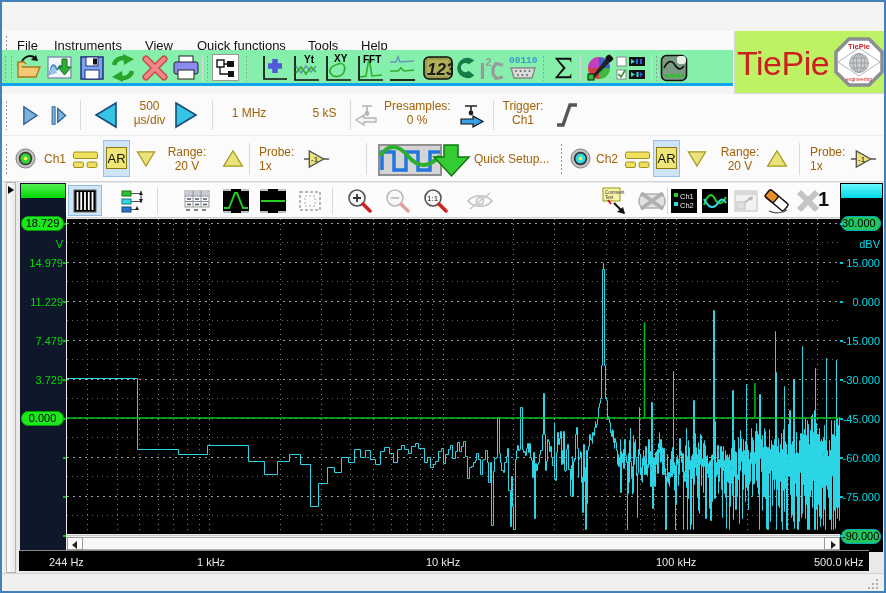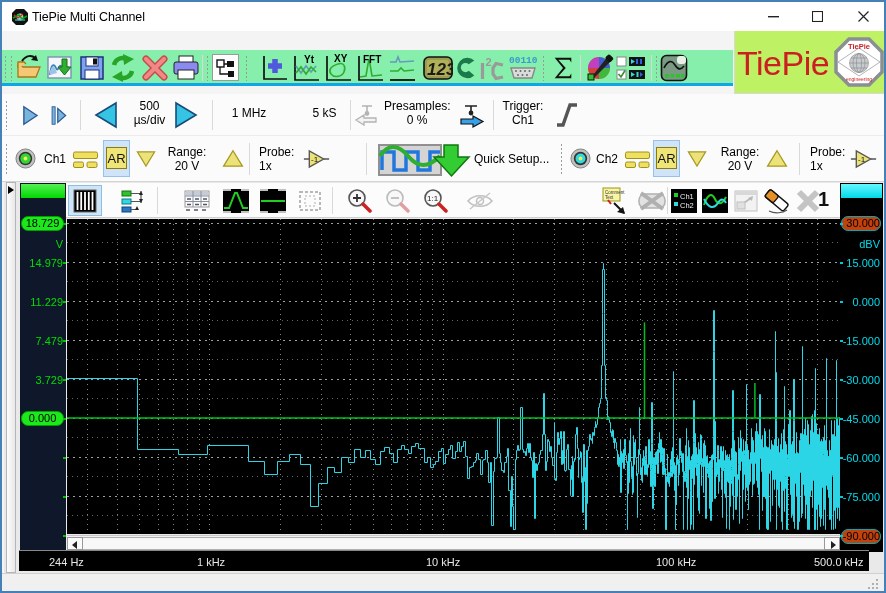--- a/index.html
+++ b/index.html
@@ -11,63 +11,53 @@
 
 #menu{left:0;top:29px;width:731px;height:27px;background:#fafafa;border-bottom:1px solid #e6e6e6}
 #menu span{position:absolute;top:7px;font-size:13px;color:#111}
 .grip{position:absolute;width:3px;background-image:radial-gradient(circle,#9a9a9a 28%,transparent 34%);background-size:3px 4px;background-repeat:repeat-y}
 
 #tb1{left:0;top:48px;width:731px;height:36px;background:#86efac;border-bottom:3px solid #0ea5e9}
 #logo{left:732px;top:29px;width:150px;height:63px;background:#bef264;border-left:1px solid #d8d8d8;border-bottom:1px solid #d8d8d8}
 #tb2{left:0;top:92px;width:882px;height:42px;background:#fbfbfb;border-bottom:1px solid #ececec}
 #tb3{left:0;top:134px;width:882px;height:46px;background:#fbfbfb;border-bottom:1px solid #d4d4d4}
 .vsep{position:absolute;width:1px;background:#d9d9d9}
-.lbl{position:absolute;font-size:12px;color:#000000;text-align:center}
+.lbl{position:absolute;font-size:12px;color:#a16207;text-align:center}
 
 #gpanel{left:2px;top:180px;width:880px;height:391px;background:#e9e9e9}
 #lslider{left:2px;top:0;width:10px;height:391px;background:linear-gradient(90deg,#fdfdfd,#e8e8e8);border:1px solid #b5b5b5}
 #laxis{left:16px;top:1px;width:46px;height:369px;background:#0f172a}
 #raxis{left:836px;top:1px;width:43px;height:369px;background:#000}
 #gtoolbar{left:62px;top:1px;width:774px;height:35px;background:#fcfcfc;border-bottom:1px solid #cfcfcf}
 #plot{left:63px;top:37px;width:773px;height:315px;background:#000}
 #hscroll{left:63px;top:353px;width:773px;height:15px;background:#f0f0f0;border-top:1px solid #c8c8c8}
 #xlabels{left:15px;top:368px;width:850px;height:21px;background:#000;border-top:1px solid #888}
 #xlabels div{position:absolute;top:5px;font-size:11px;color:#e8e8e8}
 .greenlbl{position:absolute;font-size:11px;color:#00dc00;text-align:right;width:40px}
 .cyanlbl{position:absolute;font-size:11px;color:#00dcec;text-align:right;width:40px}
 .gbox{position:absolute;font-size:11px;color:#000;text-align:center;background:#1ce81c;border:1px solid #00a000;border-radius:7px;line-height:13px}
-.cbox{position:absolute;font-size:11px;color:#000;text-align:right;background:#c2410c;border:1px solid #00a8b8;border-radius:7px;line-height:13px}
+.cbox{position:absolute;font-size:11px;color:#000;text-align:left;background:#22c55e;border:1px solid #00a8b8;border-radius:7px;line-height:13px}
 
 #status{left:0;top:571px;width:882px;height:18px;background:#f0f0f0;border-top:1px solid #d0d0d0}
 .icon{position:absolute;top:4px}
 .gicon{position:absolute;top:3px}
 </style></head>
 <body>
 <div id="win">
 
-<div id="title" class="abs">
- <svg class="abs" style="left:10px;top:7px" width="16" height="16" viewBox="0 0 16 16">
-  <polygon points="4,0 12,0 16,4 16,12 12,16 4,16 0,12 0,4" fill="#111"></polygon>
-  <circle cx="8" cy="8" r="3.4" fill="#b8c8d8"></circle>
-  <path d="M1 9 L7 6 L10 10 L15 7" stroke="#00b000" stroke-width="1.6" fill="none"></path>
-  <path d="M2 6 L6 9 L11 5" stroke="#c03020" stroke-width="1.2" fill="none"></path>
-  <path d="M3 11 L13 11" stroke="#30c8c8" stroke-width="1.2" fill="none"></path>
- </svg>
- <div class="abs txt">TiePie Multi Channel</div>
- <svg class="abs" style="left:766px;top:14px" width="11" height="2">
-        <rect width="11" height="1.4" fill="#222"></rect>
-      </svg>
- <svg class="abs" style="left:810px;top:9px" width="11" height="11">
-        <rect x="0.5" y="0.5" width="10" height="10" fill="none" stroke="#222" stroke-width="1.1"></rect>
-      </svg>
- <svg class="abs" style="left:856px;top:9px" width="11" height="11">
-        <path d="M0.5 0.5 L10.5 10.5 M10.5 0.5 L0.5 10.5" stroke="#222" stroke-width="1.2"></path>
-      </svg>
-</div>
-
+
+<div id="menu" class="abs">
+ <div class="grip" style="left:3px;top:4px;height:19px"></div>
+ <span style="left:15px">File</span>
+ <span style="left:52px">Instruments</span>
+ <span style="left:143px">View</span>
+ <span style="left:195px">Quick functions</span>
+ <span style="left:306px">Tools</span>
+ <span style="left:359px">Help</span>
+</div>
 
 <div id="tb1" class="abs">
  <div class="grip" style="left:2px;top:5px;height:26px"></div>
  <div class="grip" style="left:8px;top:5px;height:26px"></div>
 
  <svg class="icon" style="left:12px" width="28" height="28" viewBox="0 0 28 28">
   <path d="M4 10 L4 23 L22 23 L26 13 L9 13 L6 10 Z" fill="#f5c876" stroke="#a87818" stroke-width="1.3"></path>
   <path d="M4 14 L4 8 L10 8 L12 10" fill="#f5c876" stroke="#a87818" stroke-width="1.3"></path>
   <path d="M8 7 C12 1 18 1 21 4" stroke="#111" stroke-width="2" fill="none"></path>
   <polygon points="22,1 24,7 17,6" fill="#111"></polygon>

